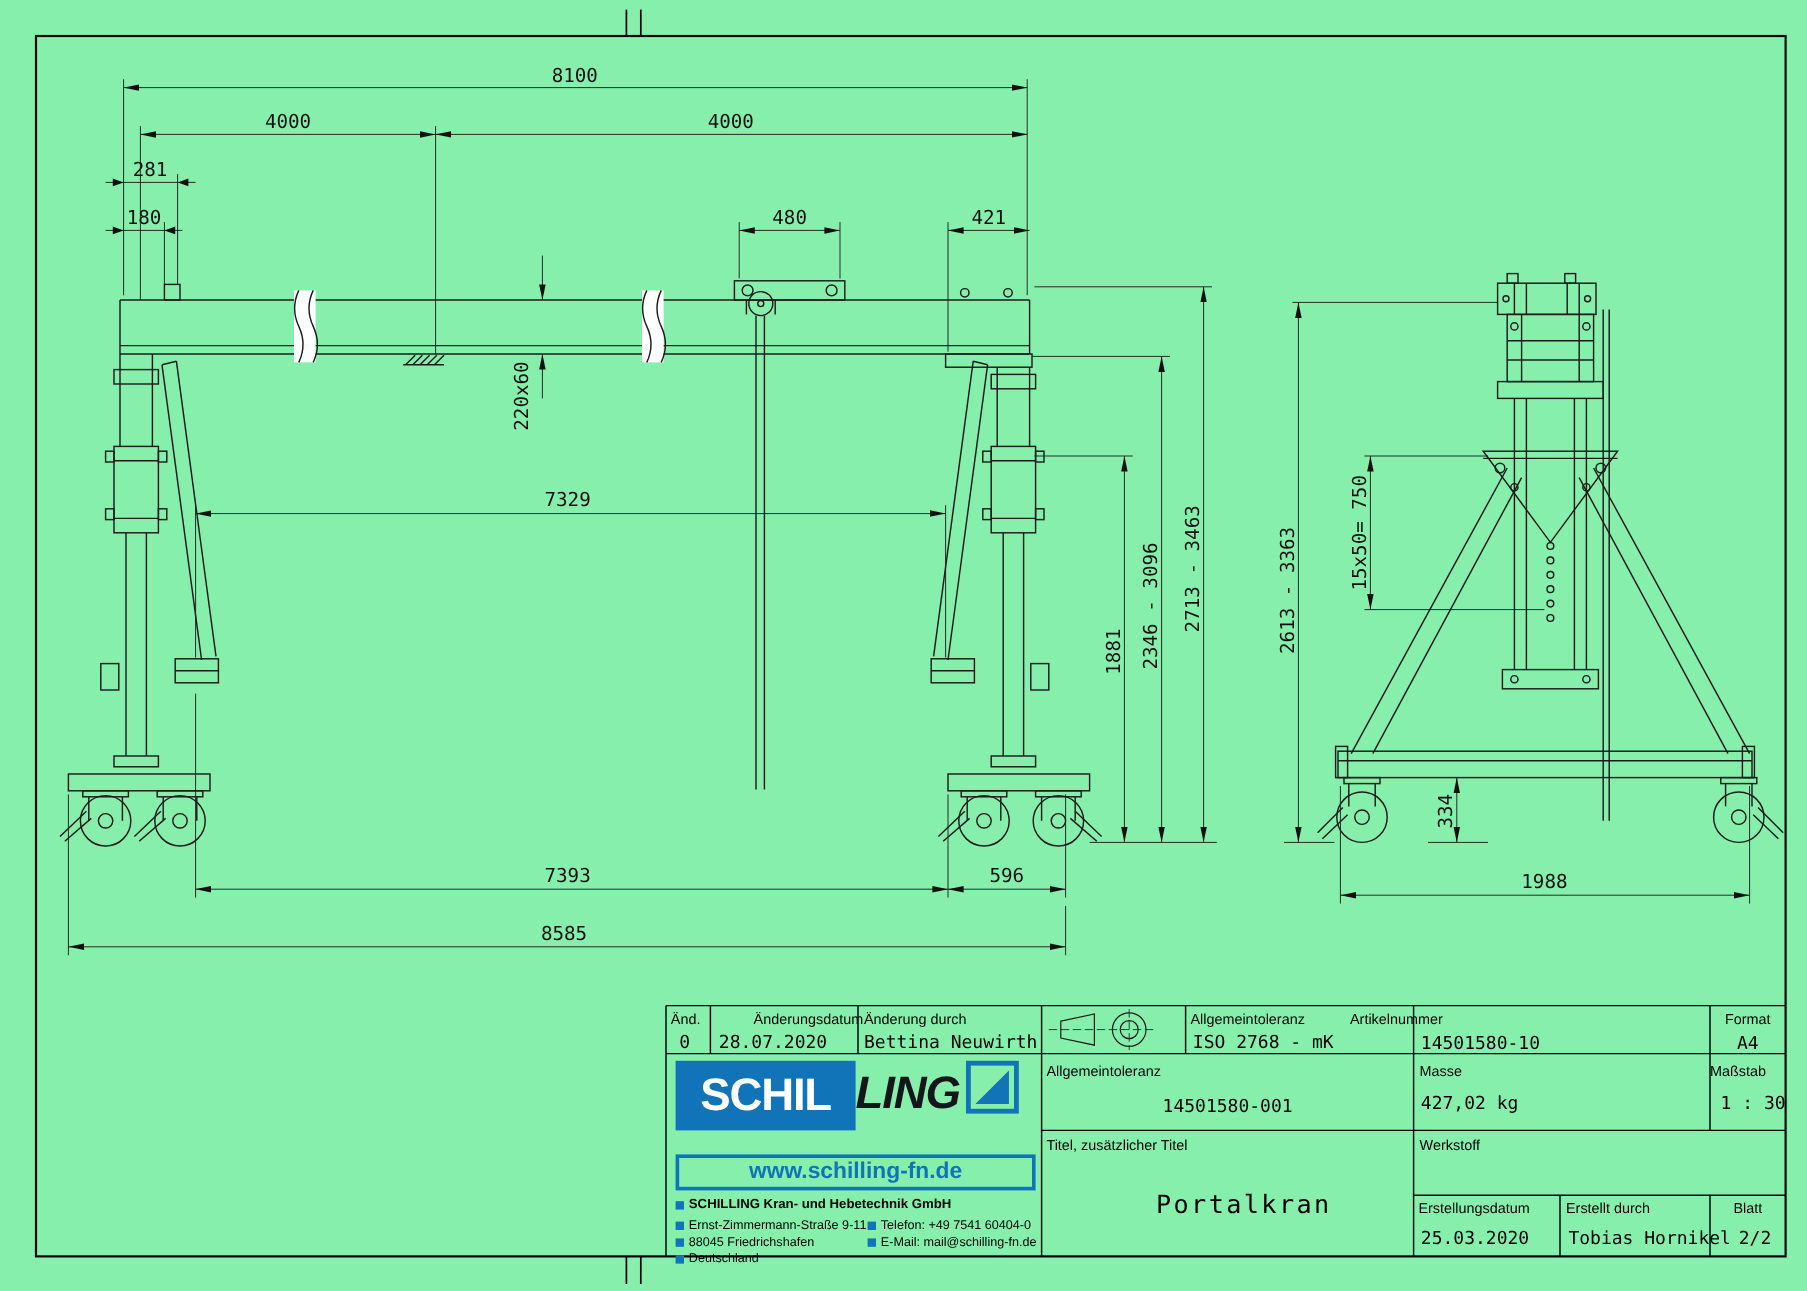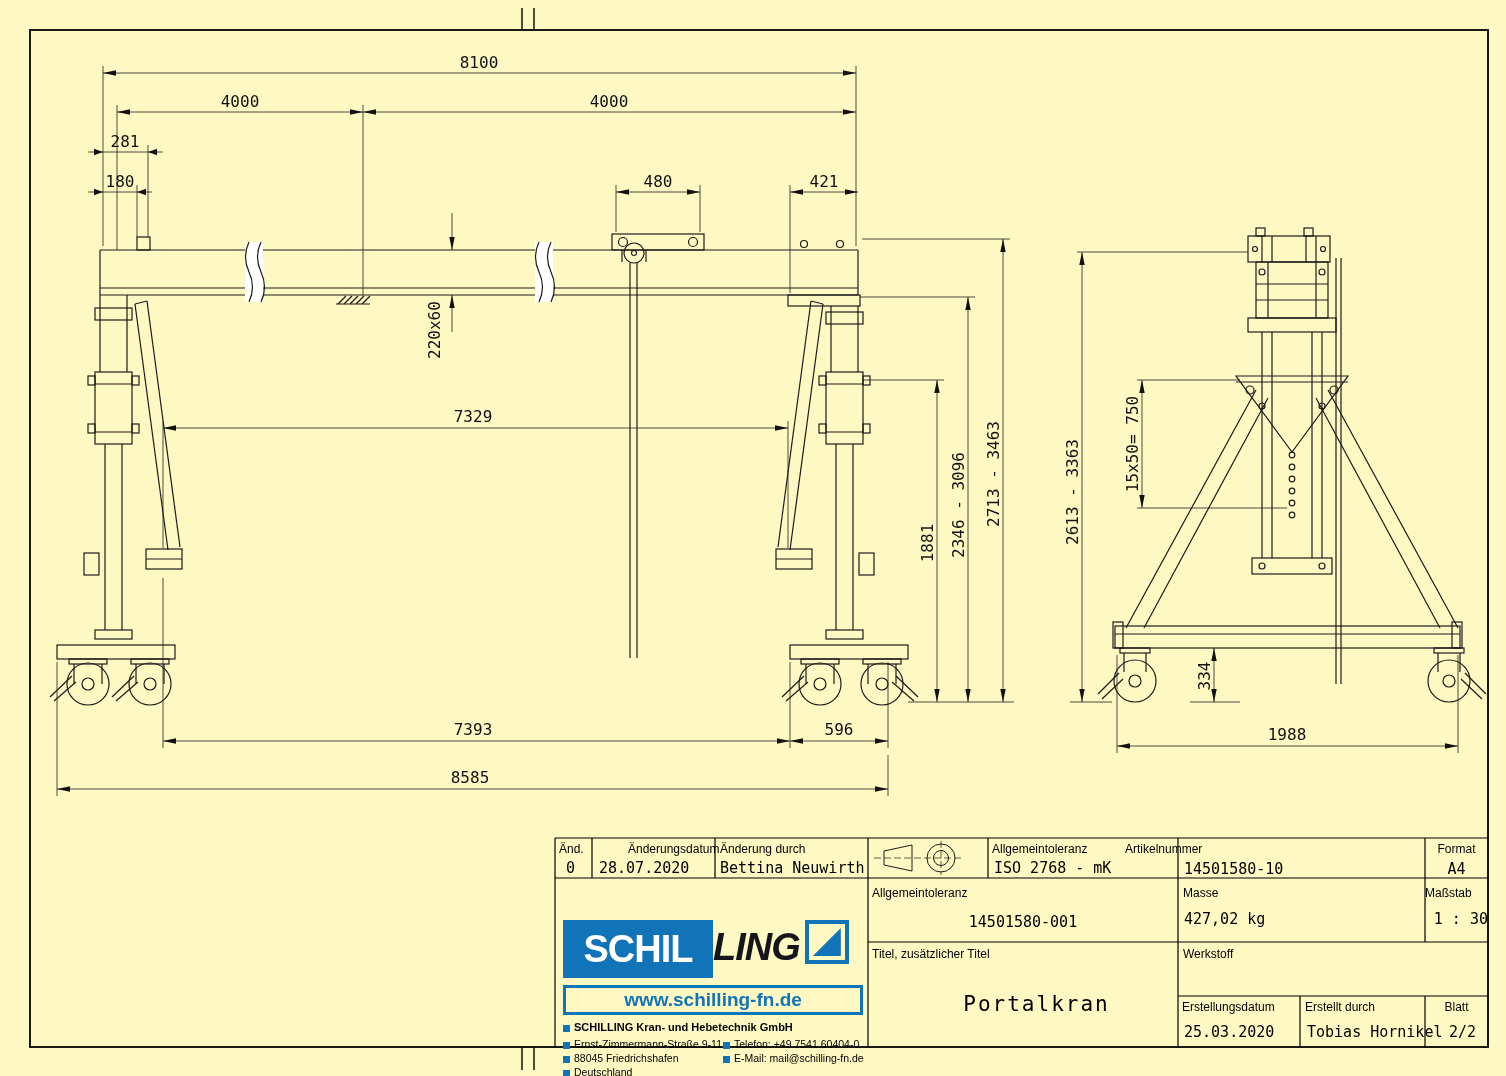--- a/index.html
+++ b/index.html
@@ -1,35 +1,35 @@
 <!DOCTYPE html>
 <html style="--brand: #1173b8;"><head>
 <meta charset="utf-8">
 <style>
   * { margin:0; padding:0; box-sizing:border-box; }
   html,body { width:1506px; height:1076px; background:#fff;
               font-family:"Liberation Sans",sans-serif; color:#000; }
-  #page { position:relative; width:1506px; height:1076px; background:#fef9c3; overflow:hidden; }
+  #page { position:relative; width:1506px; height:1076px; background:#86efac; overflow:hidden; }
   svg.draw { position:absolute; left:0; top:0; }
   .dim { font-family:"DejaVu Sans Mono",monospace; font-size:16px; fill:#111; }
   .tb-label { position:absolute; font-size:12px; white-space:nowrap; }
   .tb-value { position:absolute; font-size:15px; font-family:"DejaVu Sans Mono",monospace; white-space:nowrap; }
   .tb-title-value { position:absolute; font-size:21px; letter-spacing:2px;
                     font-family:"DejaVu Sans Mono",monospace; text-align:center;padding-left:27px; }
   
   .logo-wrap { position:absolute; left:563px; top:884px; width:300px; }
-  .logo-row { display:flex; align-items:flex-start; height:60px;margin-top:36px; }
+  .logo-row { display:flex; align-items:flex-start; height:60px; }
   .logo-blue-box { width:150px; height:58px; background:var(--brand,#1173b8); color:#fff;
                    font-weight:bold; font-size:38px; line-height:58px; text-align:center;
                    letter-spacing:-1px; }
   .logo-ling { font-weight:bold; font-size:38px; line-height:54px; color:#14161c; letter-spacing:-1px;font-style:italic; }
   .logo-tri-box { width:44px; height:44px; border:4px solid var(--brand,#1173b8); margin-left:5px; position:relative; }
   .logo-tri { position:absolute; left:4px; top:4px; right:4px; bottom:4px;
               background:var(--brand,#1173b8); clip-path:polygon(100% 0,100% 100%,0 100%); }
-  .logo-web { margin-top:5px; border:3px solid var(--brand,#1173b8); color:var(--brand,#1173b8);
+  .logo-web { margin-top:18px; border:3px solid var(--brand,#1173b8); color:var(--brand,#1173b8);
               font-weight:bold; font-size:19px; text-align:center; padding:1px 0; }
   .logo-info { position:relative; margin-top:6px; height:58px; font-size:10.5px; }
   .info-line { position:absolute; white-space:nowrap; }
   .info-line.bold { font-weight:bold; font-size:11px; }
   .bullet { display:inline-block; width:7px; height:7px; background:var(--brand,#1173b8);
             margin-right:4px; vertical-align:middle; }
 </style>
 </head>
 <body>
 

